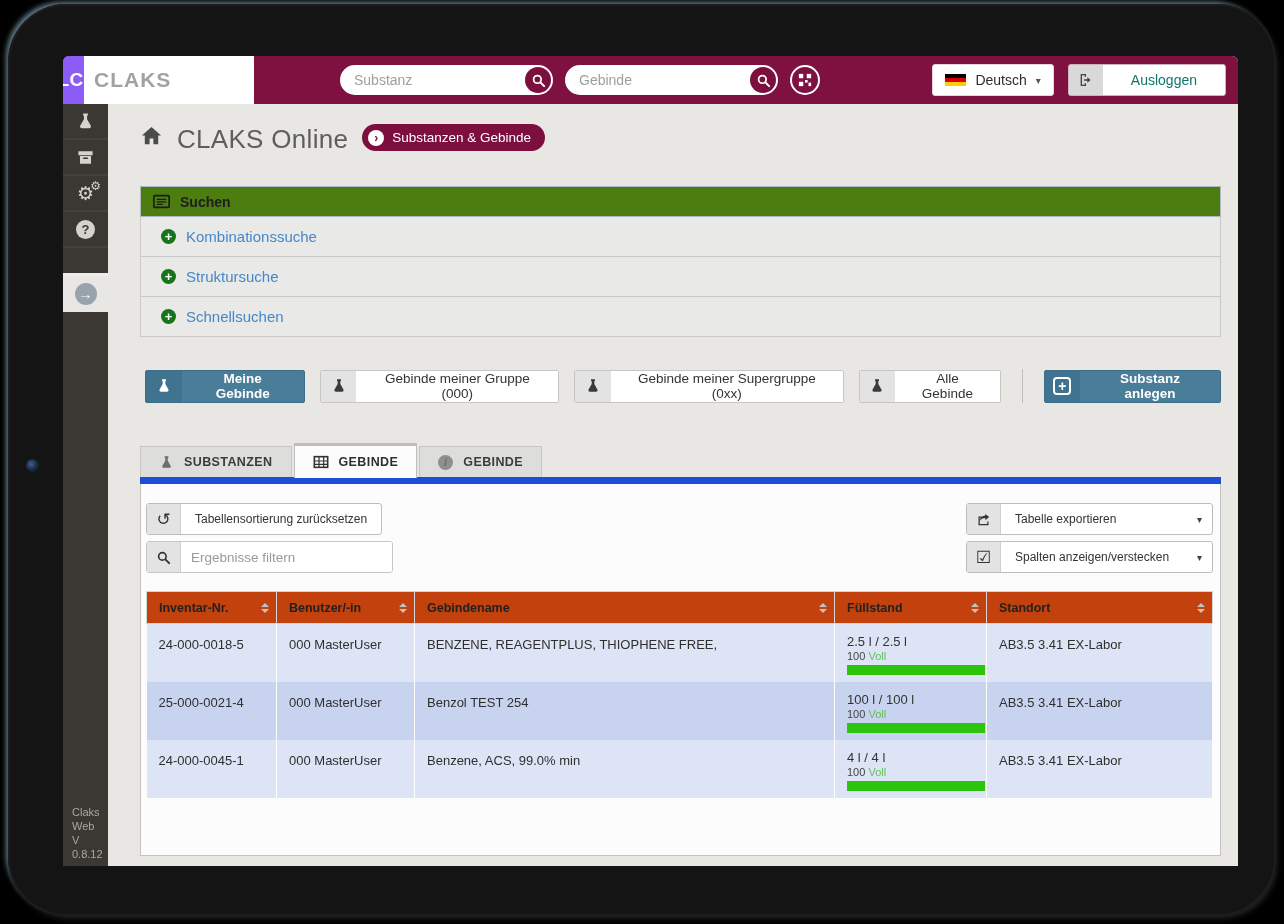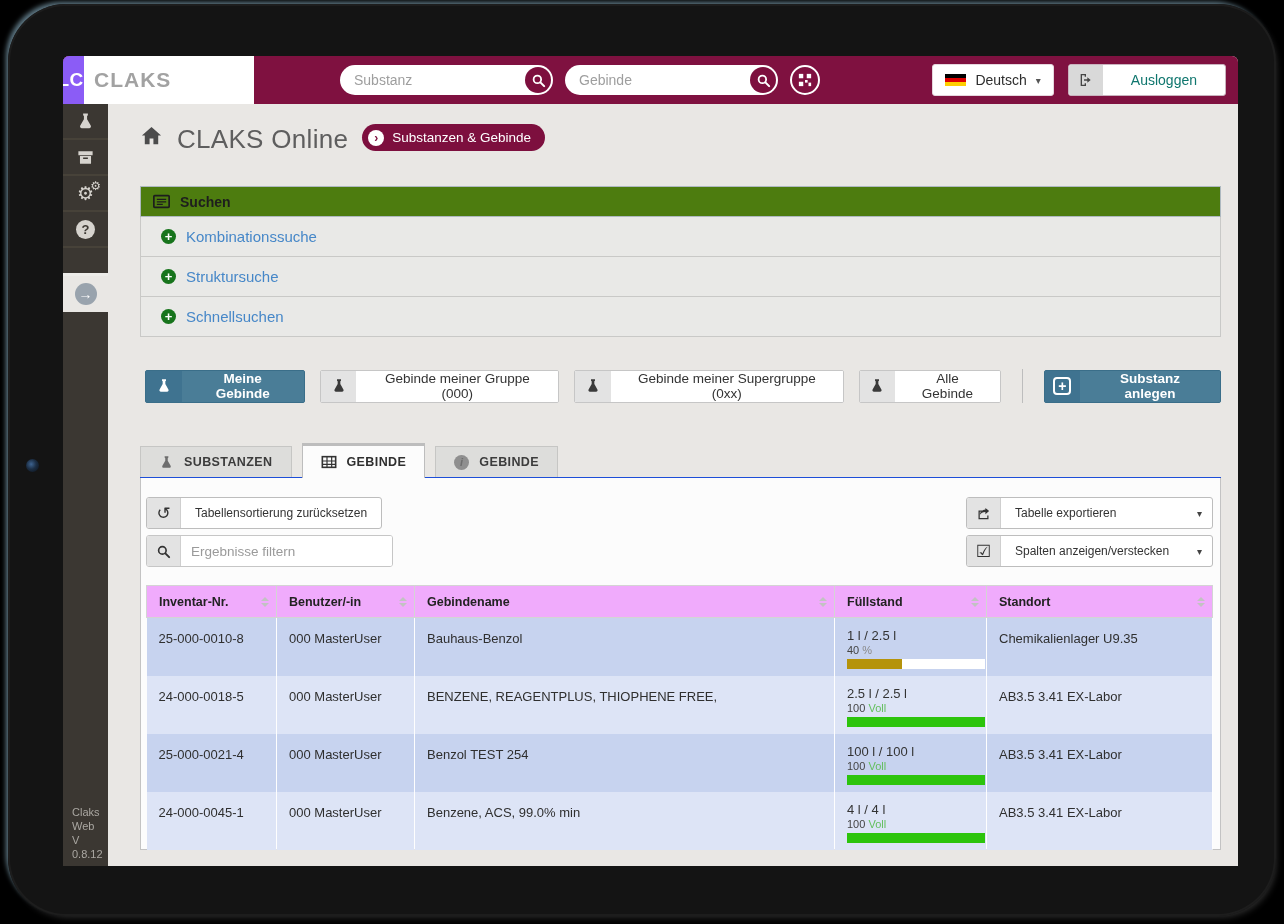--- a/index.html
+++ b/index.html
@@ -79,21 +79,21 @@
     background:#fff; overflow:hidden; cursor:pointer; padding:0; font-family:inherit; }
   .abtn .seg { width:38px; background:#e3e3e3; display:flex; align-items:center; justify-content:center; color:#3a3a3a; }
   .abtn .albl { display:flex; align-items:center; padding:0 16px; font-size:13.5px; color:#333; background:#fff; }
   .abtn.active { border-color:#3a6e89; background:#4a7d97; }
   .abtn.active .seg { background:#3f7390; color:#fff; }
   .abtn.active .albl { background:#4a7d97; color:#fff; font-weight:bold; }
   .vdivider { width:1px; height:34px; background:#bdbdbd; margin:0 6px; }
   .plus-square { width:18px; height:18px; border:2px solid #fff; border-radius:4px; color:#fff;
     font-weight:bold; font-size:14px; display:flex; align-items:center; justify-content:center; line-height:1; }
 
-  .tabbar { margin:40px 17px 0 32px; display:flex; align-items:flex-end; border-bottom:1px solid #1d4ed8;gap:8px; }
+  .tabbar { margin:40px 17px 0 32px; display:flex; align-items:flex-end; border-bottom:7px solid #1d4ed8; }
   .tab { display:flex; align-items:center; gap:10px; height:31px; padding:0 18px; background:#dddddb;
     border:1px solid #c6c6c4; border-bottom:none; margin-right:2px; cursor:pointer;
     font-size:12.5px; font-weight:bold; color:#3c3c3c; letter-spacing:.4px; position:relative; }
   .tab .tic { color:#6e6e6e; display:flex; }
   .tab.active { background:#fcfcfc; height:35px; border-top:3px solid #2f6b82; border-color:#bdbdbd;
     margin-bottom:-1px; z-index:2; color:#2f2f2f; }
   .tab.active .tic { color:#333; }
   .info-circle { width:15px; height:15px; border-radius:50%; background:#8f8f8f; color:#fff;
     font-size:11px; font-weight:bold; display:flex; align-items:center; justify-content:center; font-style:italic; }
 
@@ -110,21 +110,21 @@
   .cbtn.dd .caret { margin-right:10px; align-self:center; color:#444; }
   .filter { display:flex; height:32px; width:247px; border:1px solid #c6c6c6; border-radius:3px;
     background:#fff; overflow:hidden; }
   .filter .cic { width:34px; background:#e3e3e3; border-right:1px solid #cfcfcf; display:flex;
     align-items:center; justify-content:center; }
   .filter input { flex:1; border:none; outline:none; padding:0 10px; font-size:13.5px; color:#333; font-family:inherit; }
   .filter input::placeholder { color:#9a9a9a; }
 
   table { margin-top:18px; width:100%; border-collapse:collapse; table-layout:fixed; }
   th { height:32px; text-align:left; padding:0 20px 0 12px; font-size:12.5px; color:#222;
-    background:#f0abfc; border:1px solid #d4d4d4; position:relative; cursor:pointer; }
+    background:#c2410c; border:1px solid #d4d4d4; position:relative; cursor:pointer; }
   .sort { position:absolute; right:7px; top:50%; transform:translateY(-50%); display:flex;
     flex-direction:column; gap:2px; }
   .sort i { width:0; height:0; border-left:4px solid transparent; border-right:4px solid transparent; }
   .sort .up { border-bottom:4px solid #c2c2c2; }
   .sort .dn { border-top:4px solid #c2c2c2; }
   tbody tr { height:58px; cursor:pointer; }
   tbody tr.odd  { background:#c7d3ef; }
   tbody tr.even { background:#dde4f6; }
   td { padding:13px 12px 0 12px; vertical-align:top; font-size:13px; color:#2f2f2f;
     border-right:1px solid rgba(255,255,255,.55); overflow:hidden; white-space:nowrap; }
@@ -424,33 +424,20 @@
               <th>
                 <span>Standort</span>
                 <span class="sort">
                     <i class="up"></i>
                     <i class="dn"></i>
                   </span>
               </th>
             </tr>
           </thead>
           <tbody>
-            <tr class="odd">
-              <td>25-000-0010-8</td>
-              <td>000 MasterUser</td>
-              <td>Bauhaus-Benzol</td>
-              <td class="fill">
-                <div class="ftext">1 l / 2.5 l</div>
-                <div class="fsub"><span>40</span> <span class="funit" style="color: rgb(138, 138, 138);">%</span></div>
-                <div class="fbar">
-                    <div class="ffill" style="width: 40%; background: rgb(181, 147, 11);"></div>
-                  </div>
-              </td>
-              <td>Chemikalienlager U9.35</td>
-            </tr>
             <tr class="even">
               <td>24-000-0018-5</td>
               <td>000 MasterUser</td>
               <td>BENZENE, REAGENTPLUS, THIOPHENE FREE,</td>
               <td class="fill">
                 <div class="ftext">2.5 l / 2.5 l</div>
                 <div class="fsub"><span>100</span> <span class="funit" style="color: rgb(99, 191, 92);">Voll</span></div>
                 <div class="fbar">
                     <div class="ffill" style="width: 100%; background: rgb(44, 196, 12);"></div>
                   </div>

